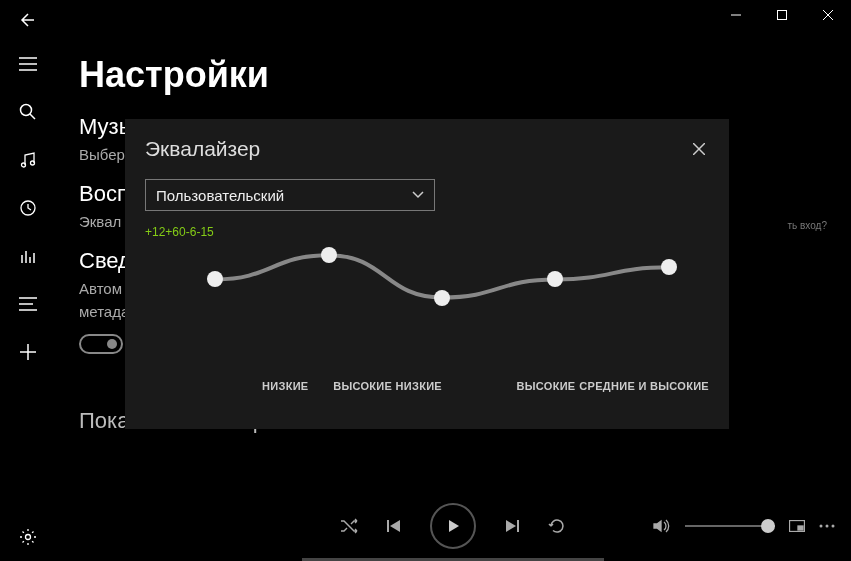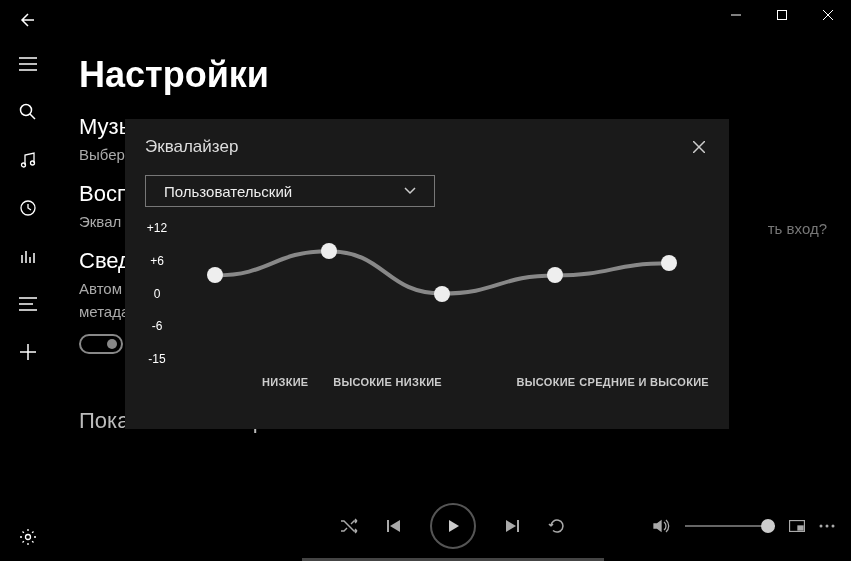--- a/index.html
+++ b/index.html
@@ -8,43 +8,43 @@
   .back-btn { width: 55px; height: 40px; display: flex; align-items: center; justify-content: center; cursor: pointer; }
   .win-btns { position: absolute; top: 0; right: 0; display: flex; }
   .win-btn { width: 46px; height: 30px; display: flex; align-items: center; justify-content: center; cursor: pointer; }
   .sidebar { position: absolute; top: 40px; left: 0; bottom: 0; width: 55px; display: flex; flex-direction: column; background: #000; }
   .sb-item { width: 55px; height: 48px; display: flex; align-items: center; justify-content: center; cursor: pointer; color: #fff; }
   .sb-spacer { flex: 1; }
   .content { position: absolute; top: 0; left: 55px; right: 0; bottom: 70px; padding: 54px 24px 0 24px; }
   .page-title { font-size: 36px; font-weight: 700; margin-bottom: 18px; }
   .section-title { font-size: 22px; font-weight: 400; margin-top: 18px; }
   .section-text { font-size: 15px; color: #aaa; margin-top: 6px; }
-  .login-link { color: #777; font-size: 15px; }
+  .login-link { color: #777; font-size: 10px; }
   .toggle { margin-top: 14px; width: 44px; height: 20px; border-radius: 10px; border: 2px solid #888; position: relative; }
   .toggle-knob { position: absolute; width: 10px; height: 10px; border-radius: 50%; background: #888; top: 3px; right: 4px; }
   .artist-title { font-size: 22px; font-weight: 400; margin-top: 54px; color: #bbb; }
 
   .player { position: absolute; bottom: 0; left: 55px; right: 0; height: 70px; display: flex; align-items: center; justify-content: center; gap: 16px; background: #000; }
   .player-center { display: flex; align-items: center; gap: 28px; }
   .play-btn { width: 46px; height: 46px; border: 2px solid #555; border-radius: 50%; display: flex; align-items: center; justify-content: center; cursor: pointer; }
   .pctrl { cursor: pointer; display:flex; align-items:center; }
   .player-vol { position: absolute; right: 16px; display:flex; align-items:center; gap:14px; }
   .vol-track { width: 90px; height: 2px; background: #666; position: relative; }
   .vol-knob { position: absolute; right: 0; top: -6px; width: 14px; height: 14px; border-radius: 50%; background: #ccc; }
   .progress { position: absolute; bottom: 0; left: 0; right: 0; height: 3px; }
   .prog-fill { height: 3px; background: #444; width: 38%; margin: 0 auto; }
 
   
   .modal { position: absolute; top: 119px; left: 125px; width: 604px; height: 310px; background: #1a1a1a; color: #ccc; padding: 18px 20px 10px 20px; }
   .modal-head { display:flex; justify-content: space-between; align-items:center; margin-bottom: 18px; }
-  .modal-title { font-size: 17px; color: #ddd; text-align: right; }
+  .modal-title { font-size: 21px; color: #ddd; text-align: right; }
   .modal-close { cursor:pointer; padding:4px; }
-  .preset { width: 290px; height: 32px; border: 1px solid #777; display:flex; align-items:center; justify-content: space-between; padding: 0 18px; cursor:pointer; color:#eee; font-size:15px; }
+  .preset { width: 290px; height: 32px; border: 1px solid #777; display:flex; align-items:center; justify-content: space-between; padding: 0 10px; cursor:pointer; color:#eee; font-size:15px; }
   .eq-area { position: relative; margin-top: 14px; height: 145px; display:flex; }
-  .eq-yaxis { width: 30px; display:flex; flex-direction:column; justify-content: space-between; font-size: 12px; color:#ffffff; text-align:center; padding-right:6px; }
+  .eq-yaxis { width: 30px; display:flex; flex-direction:row; justify-content: space-between; font-size: 12px; color:#84cc16; text-align:left; padding-right:6px; }
   .eq-chart { flex:1; position:relative; }
   .eq-band-labels { display:flex; margin-left:30px; margin-top:10px; }
   .eq-lbl { flex:1; text-align:right; font-size:11px; font-weight:600; color:#ccc; letter-spacing:0.3px; }
   .eq-node { position:absolute; width:16px; height:16px; background:#eee; border-radius:50%; transform: translate(-50%, -50%); cursor:pointer; }
 
   svg { display:block; }
 </style>
 </head>
 <body>
 

